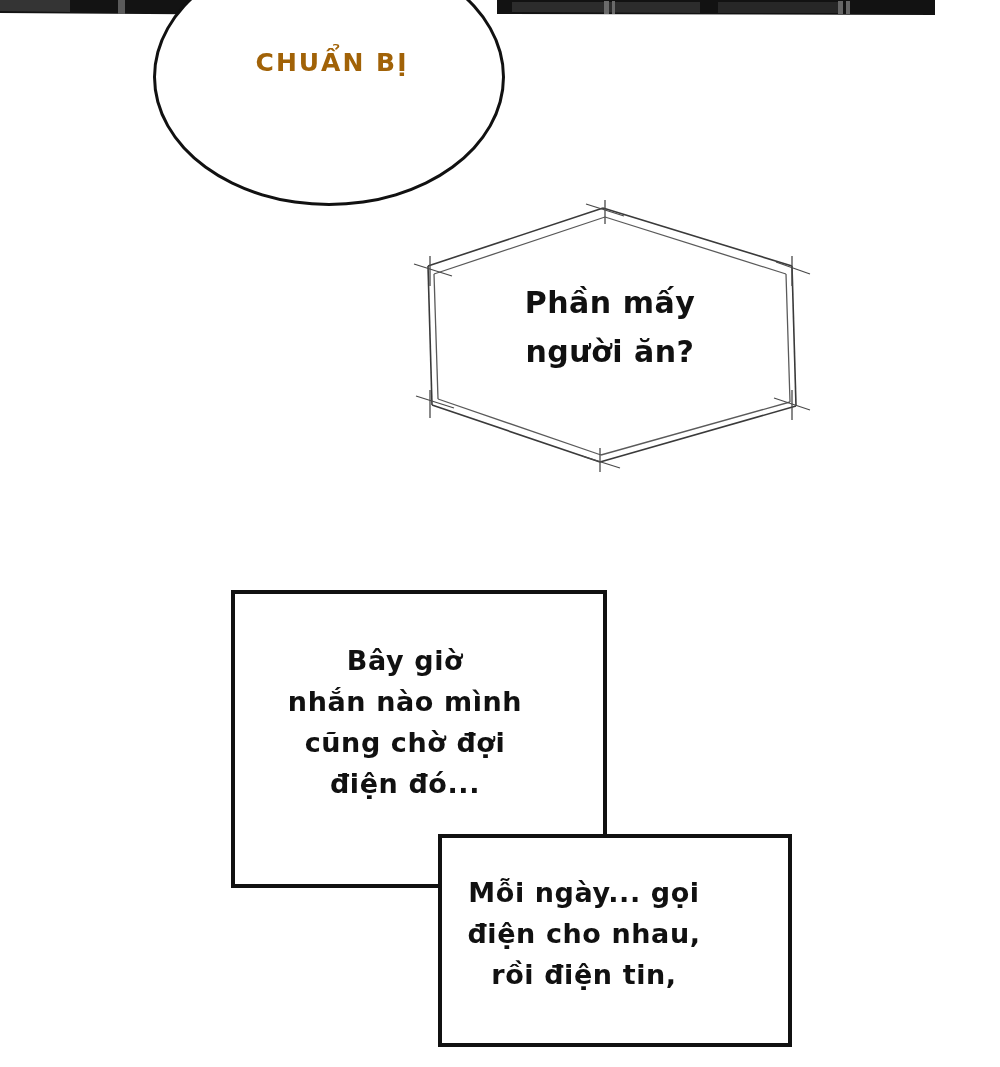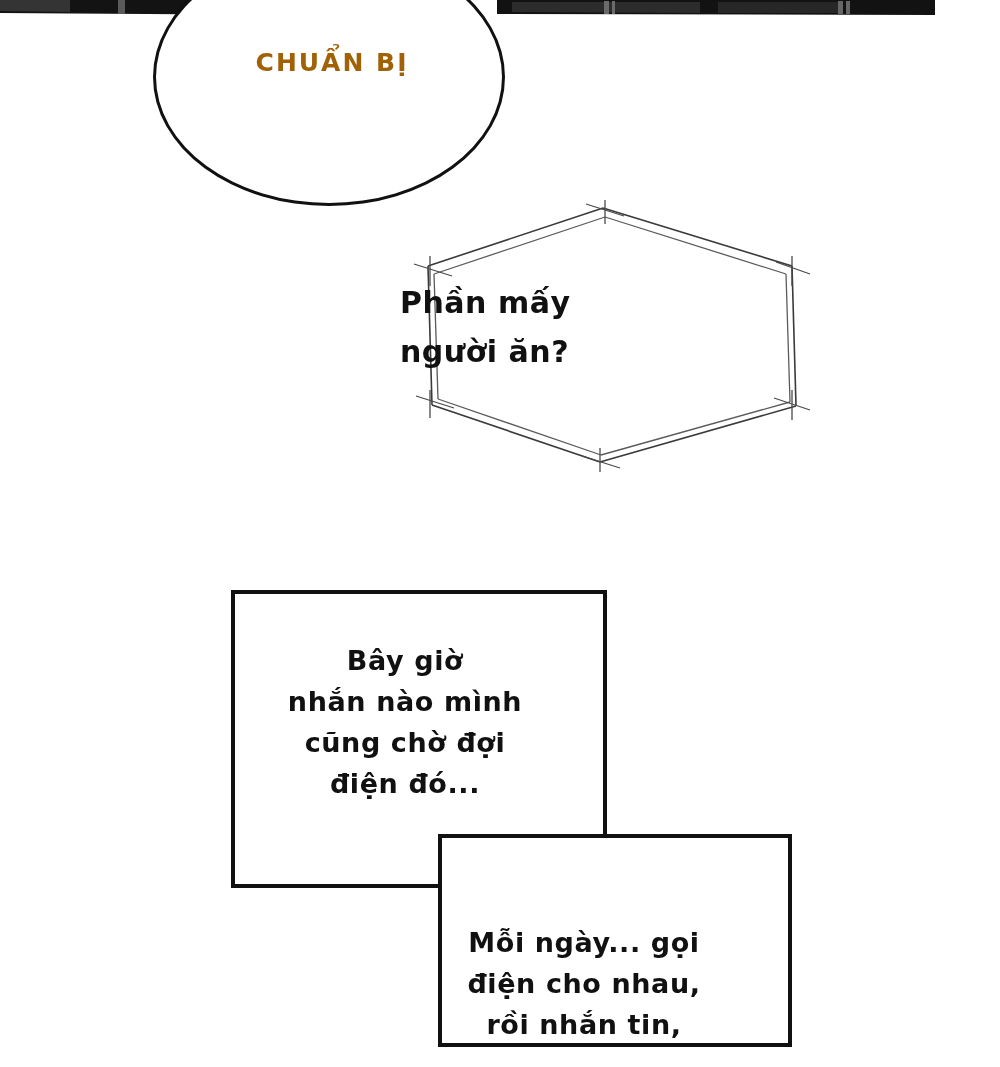--- a/index.html
+++ b/index.html
@@ -68,21 +68,21 @@
   .hex-wrap svg {
     position: absolute;
     left: 0;
     top: 0;
   }
   .hex-text {
     position: absolute;
     left: 0;
     top: 88px;
     width: 420px;
-    text-align: left;
+    text-align: center;
     font-family: "DejaVu Sans", sans-serif;
     font-weight: 700;
     font-size: 30px;
     line-height: 49px;
     letter-spacing: 0.5px;
     color: #111111;
     z-index: 2;
   }
 
   
@@ -129,21 +129,21 @@
     color: #111111;
     z-index: 9;
   }
   .narr-text-1 {
     left: 231px;
     top: 640px;
     width: 348px;
   }
   .narr-text-2 {
     left: 438px;
-    top: 922px;
+    top: 872px;
     width: 292px;
   }
 </style>
 </head>
 <body>
 
 <div id="page">
 
   <div class="top-strip">
     <svg width="1000" height="16" viewBox="0 0 1000 16">
@@ -219,16 +219,16 @@
   <div class="narr-text narr-text-1">
     <div>Bây giờ</div>
     <div>nhắn nào mình</div>
     <div>cũng chờ đợi</div>
     <div>điện đó...</div>
   </div>
 
   <div class="narr-text narr-text-2">
     <div>Mỗi ngày... gọi</div>
     <div>điện cho nhau,</div>
-    <div>rồi nhắn tin,</div>
+    <div>rồi điện tin,</div>
   </div>
 
 </div>
 
 </body></html>

